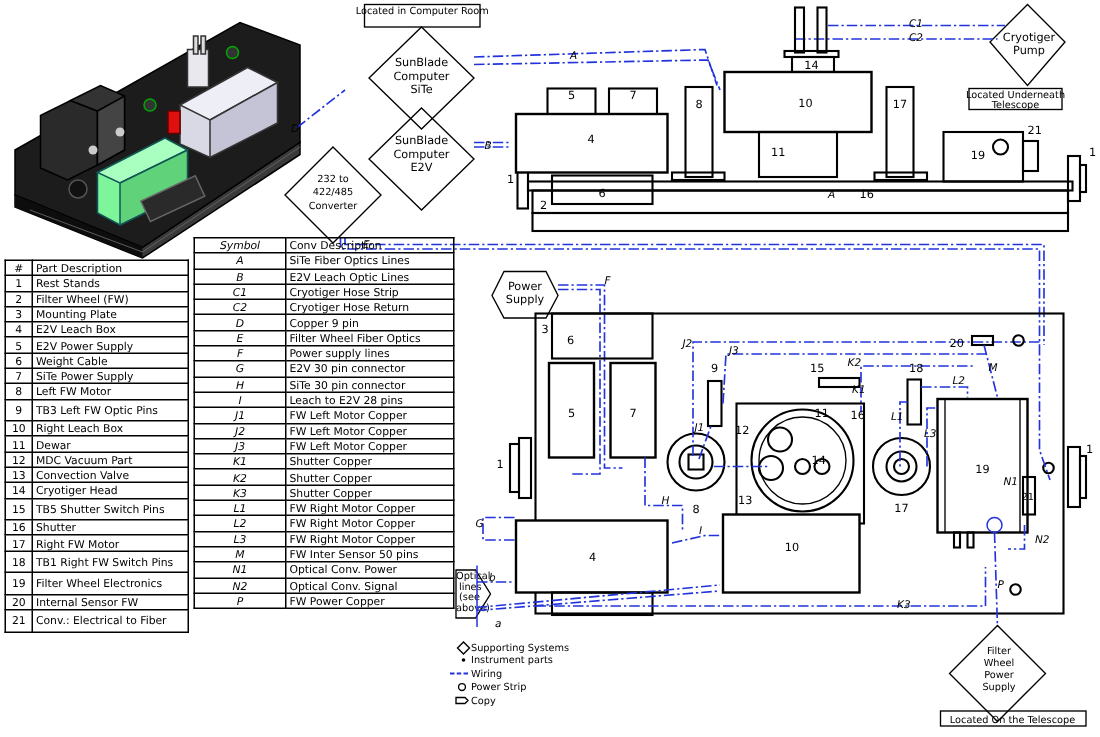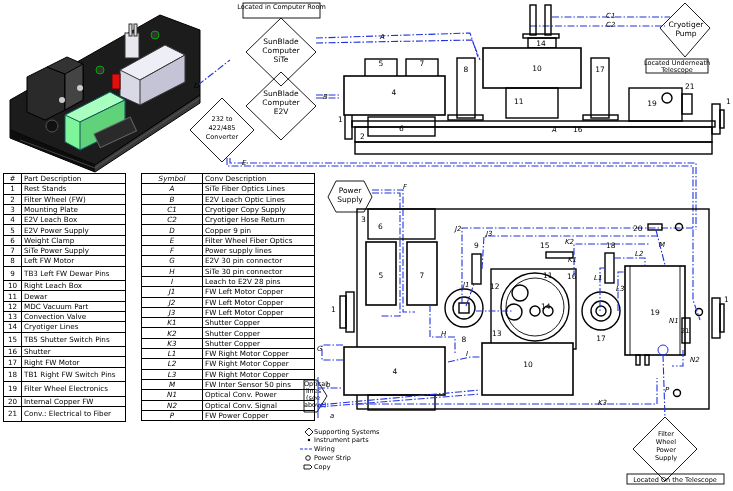--- a/index.html
+++ b/index.html
@@ -5,21 +5,21 @@
   html,body{margin:0;padding:0;background:#fff;}
   body{width:733px;height:491px;position:relative;overflow:hidden;font-family:"DejaVu Sans",sans-serif;}
   #stage{position:absolute;left:0;top:0;width:733px;height:491px;}
   svg text{font-family:"DejaVu Sans",sans-serif;fill:#000;}
   .tbl{position:absolute;border-collapse:collapse;font-size:7.2px;line-height:1;}
   .tbl td{border:1px solid #000;padding:0 2px;height:9.3px;white-space:nowrap;}
   .tbl td.num{text-align:center;width:13px;}
   .tbl td.sym{text-align:center;width:56px;font-style:italic;}
   .tbl tr.tall td{height:13.5px;}
   #parts-table{left:3px;top:173px;width:123px;}
-  #cables-table{left:129px;top:173px;width:174px;margin-left:12px;}
+  #cables-table{left:129px;top:158px;width:174px;}
   .ln{stroke:#000;fill:none;stroke-width:1.4;}
   .thin{stroke:#000;fill:none;stroke-width:0.9;}
   .box{stroke:#000;fill:#fff;stroke-width:1.6;}
   .wire{stroke:#2233dd;fill:none;stroke-width:1.1;stroke-dasharray:7 2 1.5 2;}
   .lbl{font-size:7.5px;}
   .lblsm{font-size:6.5px;}
   .wl{font-size:7px;font-style:italic;}
 </style>
 </head>
 <body>
@@ -331,53 +331,53 @@
         <tr>
           <td class="num">4</td>
           <td>E2V Leach Box</td>
         </tr>
         <tr>
           <td class="num">5</td>
           <td>E2V Power Supply</td>
         </tr>
         <tr>
           <td class="num">6</td>
-          <td>Weight Clamp</td>
+          <td>Weight Cable</td>
         </tr>
         <tr>
           <td class="num">7</td>
           <td>SiTe Power Supply</td>
         </tr>
         <tr>
           <td class="num">8</td>
           <td>Left FW Motor</td>
         </tr>
         <tr class="tall">
           <td class="num">9</td>
-          <td>TB3 Left FW Dewar Pins</td>
+          <td>TB3 Left FW Optic Pins</td>
         </tr>
         <tr>
           <td class="num">10</td>
           <td>Right Leach Box</td>
         </tr>
         <tr>
           <td class="num">11</td>
           <td>Dewar</td>
         </tr>
         <tr>
           <td class="num">12</td>
           <td>MDC Vacuum Part</td>
         </tr>
         <tr>
           <td class="num">13</td>
           <td>Convection Valve</td>
         </tr>
         <tr>
           <td class="num">14</td>
-          <td>Cryotiger Lines</td>
+          <td>Cryotiger Head</td>
         </tr>
         <tr class="tall">
           <td class="num">15</td>
           <td>TB5 Shutter Switch Pins</td>
         </tr>
         <tr>
           <td class="num">16</td>
           <td>Shutter</td>
         </tr>
         <tr>
@@ -387,21 +387,21 @@
         <tr class="tall">
           <td class="num">18</td>
           <td>TB1 Right FW Switch Pins</td>
         </tr>
         <tr class="tall">
           <td class="num">19</td>
           <td>Filter Wheel Electronics</td>
         </tr>
         <tr>
           <td class="num">20</td>
-          <td>Internal Copper FW</td>
+          <td>Internal Sensor FW</td>
         </tr>
         <tr class="tall">
           <td class="num">21</td>
           <td>Conv.: Electrical to Fiber</td>
         </tr>
       </tbody>
 </table>
 
 
 <table class="tbl" id="cables-table">
@@ -413,21 +413,21 @@
         <tr>
           <td class="sym">A</td>
           <td>SiTe Fiber Optics Lines</td>
         </tr>
         <tr>
           <td class="sym">B</td>
           <td>E2V Leach Optic Lines</td>
         </tr>
         <tr>
           <td class="sym">C1</td>
-          <td>Cryotiger Copy Supply</td>
+          <td>Cryotiger Hose Strip</td>
         </tr>
         <tr>
           <td class="sym">C2</td>
           <td>Cryotiger Hose Return</td>
         </tr>
         <tr>
           <td class="sym">D</td>
           <td>Copper 9 pin</td>
         </tr>
         <tr>

